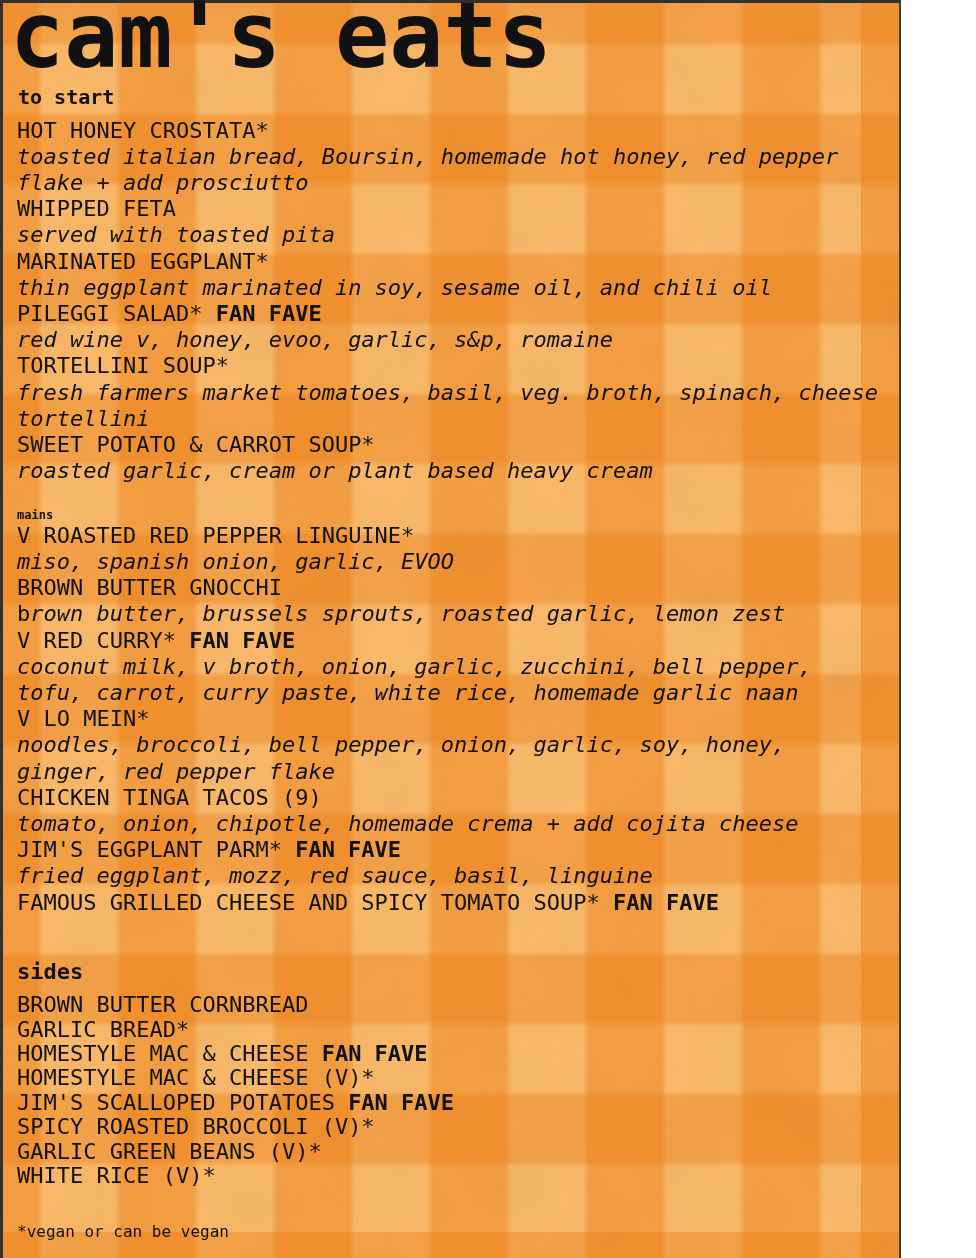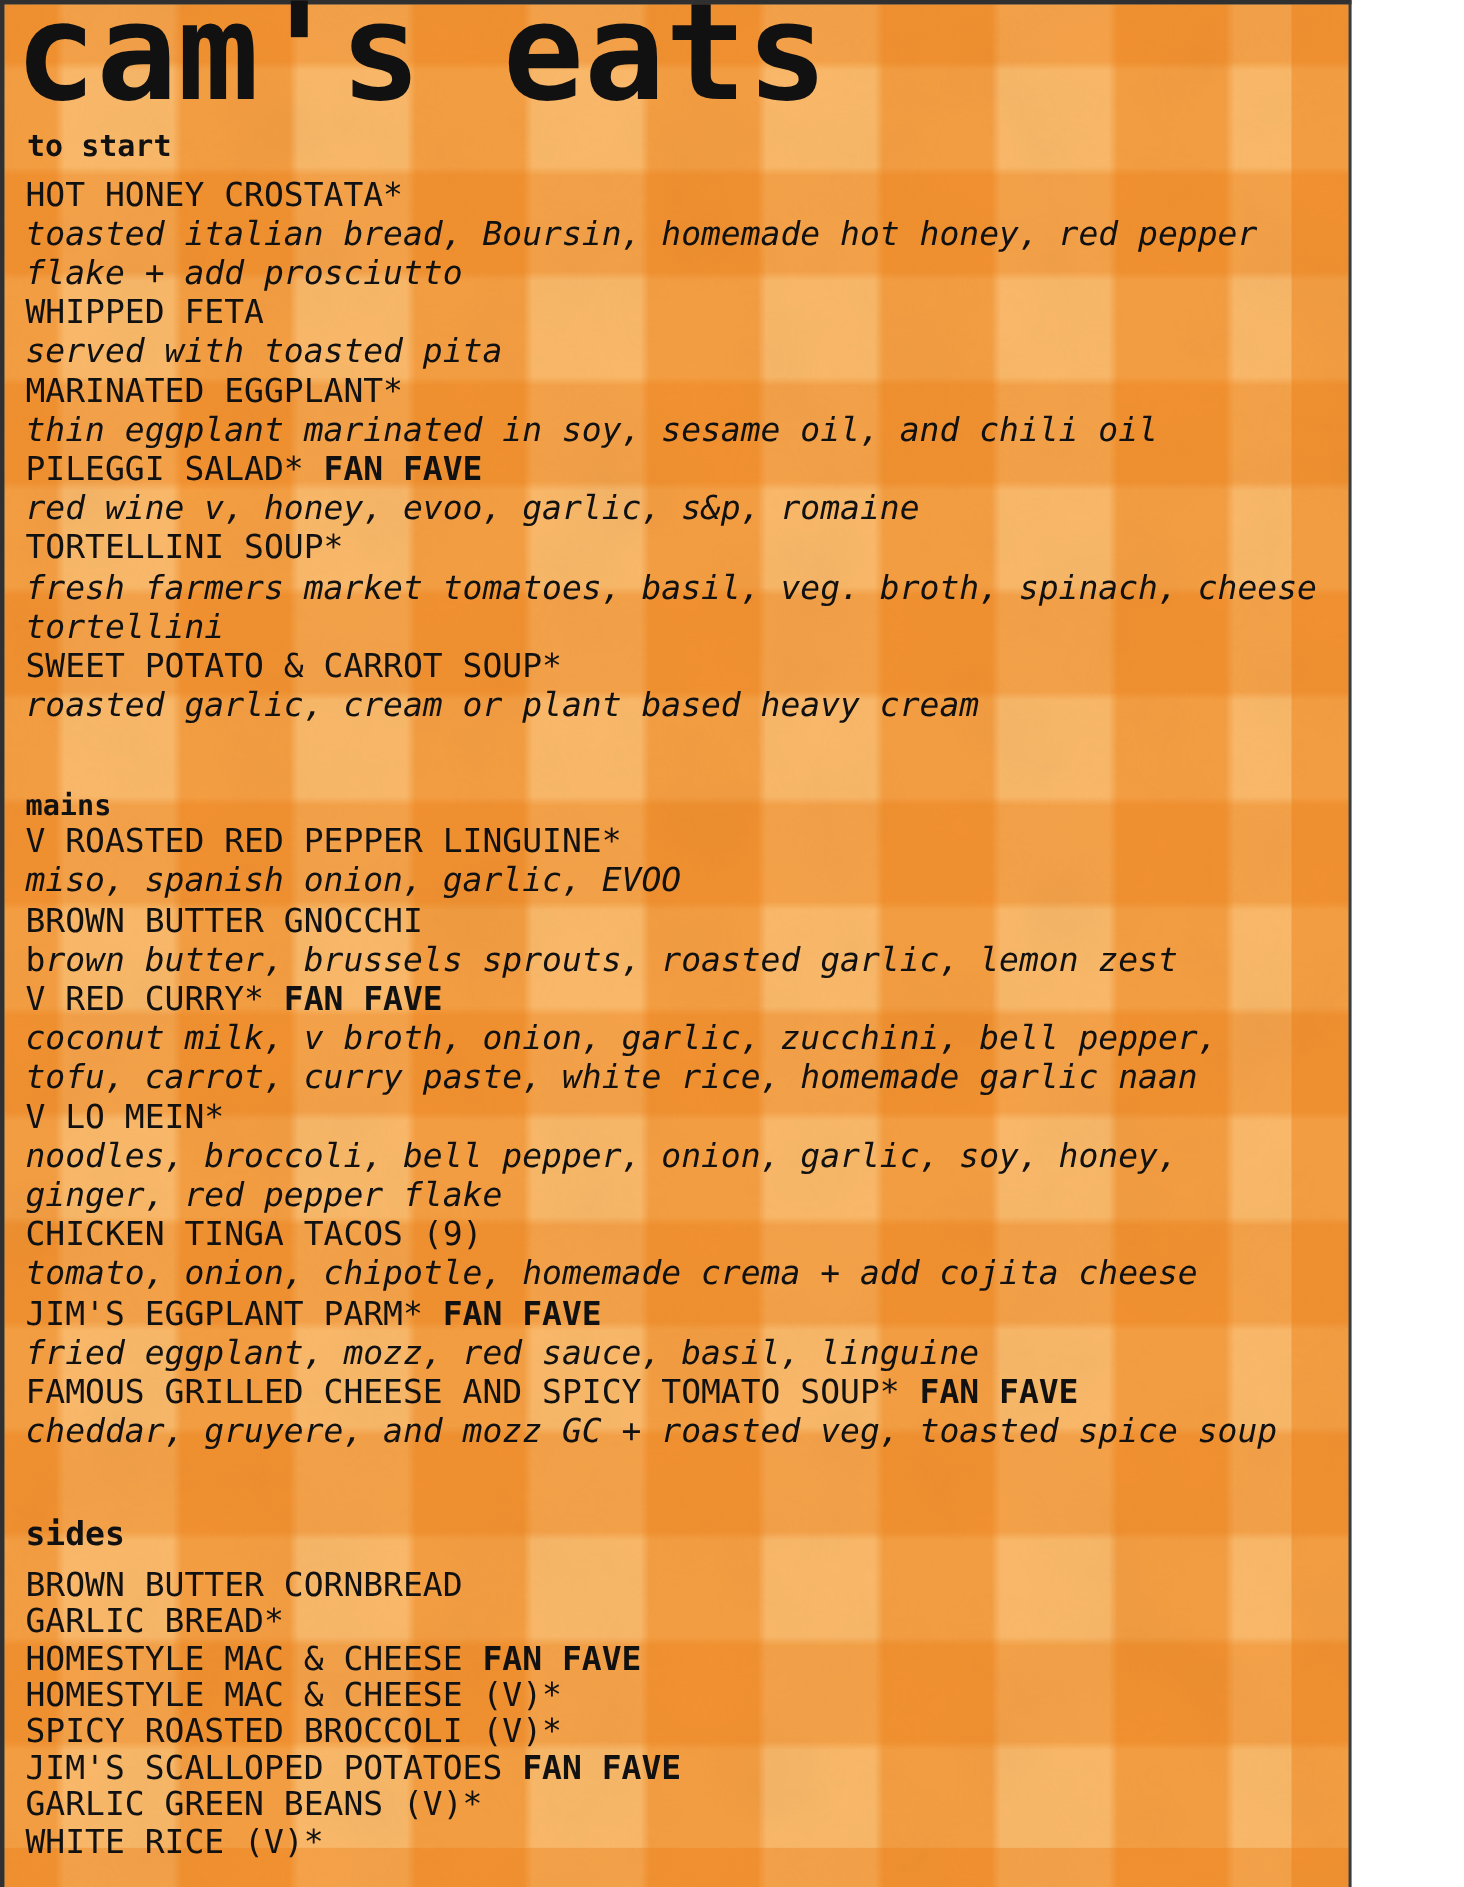--- a/index.html
+++ b/index.html
@@ -50,21 +50,21 @@
     line-height: .95;
     margin: -10px 0 0 -7px;
     white-space: nowrap;
   }
   .section-label {
     font-weight: 700;
     margin: 0;
     line-height: 1.2;
   }
   .sec-to-start .section-label { font-size: 20px; margin: 6px 0 9px 1px; }
-  .sec-mains    .section-label { font-size: 19px; margin: 42px 0 0 0; }
+  .sec-mains    .section-label { font-size: 12px; margin: 24px 0 0 0; }
   .sec-sides    .section-label { font-size: 22px; margin: 43px 0 8px 0; }
   .item { font-size: 22px; line-height: 26.2px; }
   .sec-sides .item { line-height: 24.4px; }
   .item-name { font-style: normal; }
   .badge { font-weight: 700; margin-left: 1ch; margin-top: 23px; }
   .item-desc { font-style: italic; }
   .item-desc .upright { font-style: normal; }
   .footnote {
     font-size: 16px;
     margin: 34px 0 0 0;
@@ -134,42 +134,41 @@
           <div class="item">
             <div class="item-name"><span>CHICKEN TINGA TACOS (9)</span></div>
             <div class="item-desc">tomato, onion, chipotle, homemade crema + add cojita cheese</div>
           </div>
           <div class="item">
             <div class="item-name"><span>JIM'S EGGPLANT PARM*</span><span class="badge">FAN FAVE</span></div>
             <div class="item-desc">fried eggplant, mozz, red sauce, basil, linguine</div>
           </div>
           <div class="item">
             <div class="item-name"><span>FAMOUS GRILLED CHEESE AND SPICY TOMATO SOUP*</span><span class="badge">FAN FAVE</span></div>
-            <div class="item-desc">cheddar, gruyere, and mozz GC + roasted veg, toasted spice soup</div>
           </div>
         </section>
         <section class="menu-section sec-sides">
           <h2 class="section-label">sides</h2>
           <div class="item">
             <div class="item-name"><span>BROWN BUTTER CORNBREAD</span></div>
           </div>
           <div class="item">
             <div class="item-name"><span>GARLIC BREAD*</span></div>
           </div>
           <div class="item">
             <div class="item-name"><span>HOMESTYLE MAC &amp; CHEESE</span><span class="badge">FAN FAVE</span></div>
           </div>
           <div class="item">
             <div class="item-name"><span>HOMESTYLE MAC &amp; CHEESE (V)*</span></div>
           </div>
           <div class="item">
-            <div class="item-name"><span>SPICY ROASTED BROCCOLI (V)*</span></div>
+            <div class="item-name"><span>JIM'S SCALLOPED POTATOES</span><span class="badge">FAN FAVE</span></div>
           </div>
           <div class="item">
-            <div class="item-name"><span>JIM'S SCALLOPED POTATOES</span><span class="badge">FAN FAVE</span></div>
+            <div class="item-name"><span>SPICY ROASTED BROCCOLI (V)*</span></div>
           </div>
           <div class="item">
             <div class="item-name"><span>GARLIC GREEN BEANS (V)*</span></div>
           </div>
           <div class="item">
             <div class="item-name"><span>WHITE RICE (V)*</span></div>
           </div>
         </section>
       </div>
     <p class="footnote">*vegan or can be vegan</p>

